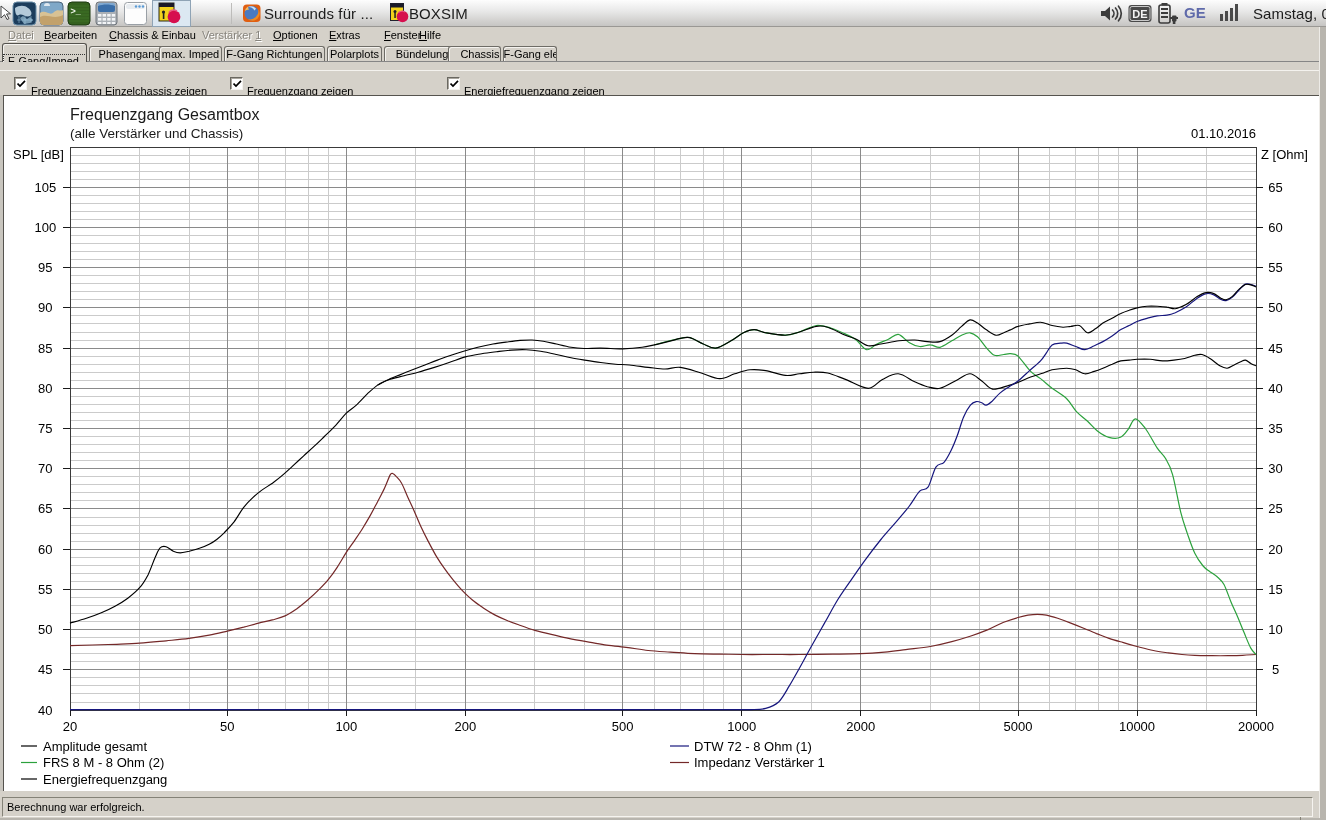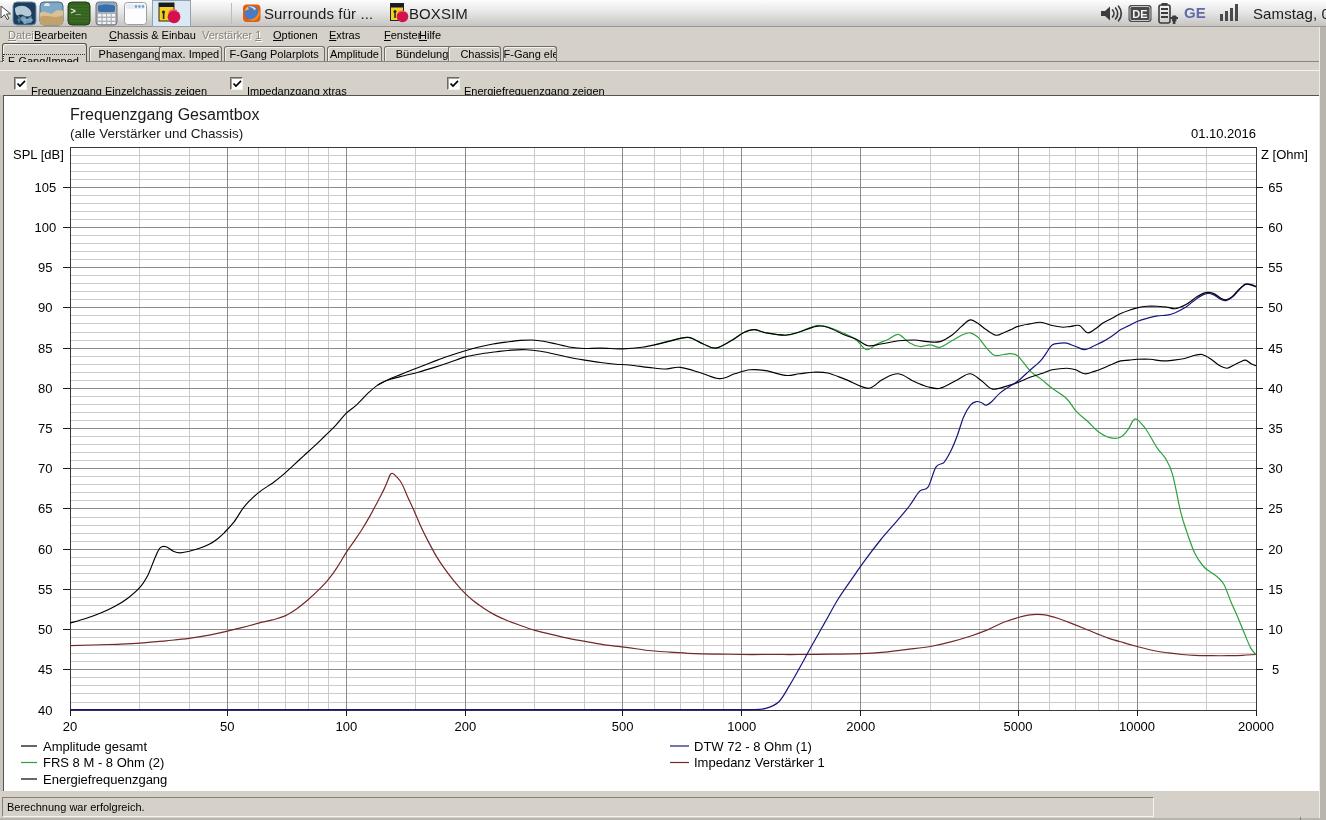--- a/index.html
+++ b/index.html
@@ -17,21 +17,21 @@
 .tab.active .focus { display:inline-block; border:1px dotted #333; padding:0px 4px 1px 4px; margin-top:-1px; }
 #cbrow { position:absolute; left:0; top:70px; width:1326px; height:25px; border-top:1px solid #f4f2ee; }
 .cb { position:absolute; top:6px; height:14px; }
 .box { position:absolute; left:0; top:0; width:13px; height:13px; background:#fff;
   border-top:1px solid #6a6861; border-left:1px solid #6a6861; border-right:1px solid #f4f2ee; border-bottom:1px solid #f4f2ee;
   box-shadow:inset 1px 1px 0 #a9a59d; }
 .box svg { position:absolute; left:2px; top:2px; }
 .cblab { position:absolute; left:17px; top:8px; font-size:11px; white-space:nowrap; }
 #chartpanel { position:absolute; left:3px; top:95px; width:1316px; height:696px; background:#fff;
   border-top:1px solid #55534e; border-left:1px solid #55534e; }
-#statusbar { position:absolute; left:2px; top:797px; width:1152px; height:20px; background:#d5d1c9;
+#statusbar { position:absolute; left:2px; top:797px; width:1311px; height:20px; background:#d5d1c9;
   border-top:1px solid #848277; border-left:1px solid #848277; border-right:1px solid #f6f4f0; border-bottom:1px solid #f6f4f0; }
 #statusbar span { position:absolute; left:4px; top:3px; font-size:11px; color:#000; }
 #rborder { position:absolute; left:1319px; top:27px; width:7px; height:793px; background:#b8b5ae; border-left:1px solid #edebe7; }
 #bborder { position:absolute; left:0px; top:818px; width:1326px; height:2px; background:#b8b5ae; }
 #lborder { position:absolute; left:0px; top:95px; width:3px; height:696px; background:#c9c6bf; }
 #grip { position:absolute; left:1300px; top:817px; width:1px; height:3px; background:#848277; }
 text { font-family:"Liberation Sans",sans-serif; }
 </style></head>
 <body>
 
@@ -127,55 +127,55 @@
    <rect x="1230" y="8" width="3" height="13"></rect>
         <rect x="1235" y="4" width="3" height="17"></rect>
   </g>
  </svg>
  <span class="wtitle" style="left:264px;">Surrounds für ...</span>
  <span class="wtitle" style="left:409px;">BOXSIM</span>
  <span class="wtitle" style="left:1253px;">Samstag, 0</span>
 </div>
 <div id="menubar">
     <span class="mi dis" style="left:8px;"><u>D</u>atei</span>
-    <span class="mi" style="left:34px;"><u>B</u>earbeiten</span>
+    <span class="mi" style="left:44px;"><u>B</u>earbeiten</span>
     <span class="mi" style="left:109px;"><u>C</u>hassis &amp; Einbau</span>
     <span class="mi dis" style="left:202px;">Verstärker <u>1</u></span>
     <span class="mi" style="left:273px;"><u>O</u>ptionen</span>
     <span class="mi" style="left:329px;"><u>E</u>xtras</span>
     <span class="mi" style="left:384px;"><u>F</u>enster</span>
     <span class="mi" style="left:419px;"><u>H</u>ilfe</span>
   </div>
 <div id="tabstrip">
     <div class="edge"></div>
     <div class="tab active" style="left:2px;width:84.5px;"><span class="focus">F-Gang/Imped.</span></div>
     <div class="tab" style="left:88.5px;width:82px;">Phasengang</div>
     <div class="tab" style="left:159px;width:63px;">max. Imped</div>
-    <div class="tab" style="left:223.5px;width:101.5px;">F-Gang Polarplots</div>
-    <div class="tab" style="left:327px;width:55px;">Amplitude</div>
+    <div class="tab" style="left:223.5px;width:101.5px;">F-Gang Richtungen</div>
+    <div class="tab" style="left:327px;width:55px;">Polarplots</div>
     <div class="tab" style="left:384px;width:76px;">Bündelung</div>
     <div class="tab" style="left:448px;width:52.5px;text-align:right;">Chassis</div>
     <div class="tab" style="left:502.5px;width:54px;">F-Gang elektr.</div>
   </div>
 <div id="cbrow">
     <div class="cb" style="left:14px;">
       <span class="box">
         <svg width="9" height="9" viewBox="0 0 9 9">
           <path d="M0.5 3.5 L3 6 L8 0.8" stroke="#000" stroke-width="1.7" fill="none"></path>
         </svg>
       </span>
       <span class="cblab">Frequenzgang Einzelchassis zeigen</span>
     </div>
     <div class="cb" style="left:230px;">
       <span class="box">
         <svg width="9" height="9" viewBox="0 0 9 9">
           <path d="M0.5 3.5 L3 6 L8 0.8" stroke="#000" stroke-width="1.7" fill="none"></path>
         </svg>
       </span>
-      <span class="cblab">Impedanzgang xtras</span>
+      <span class="cblab">Frequenzgang zeigen</span>
     </div>
     <div class="cb" style="left:447px;">
       <span class="box">
         <svg width="9" height="9" viewBox="0 0 9 9">
           <path d="M0.5 3.5 L3 6 L8 0.8" stroke="#000" stroke-width="1.7" fill="none"></path>
         </svg>
       </span>
       <span class="cblab">Energiefrequenzgang zeigen</span>
     </div>
   </div>

